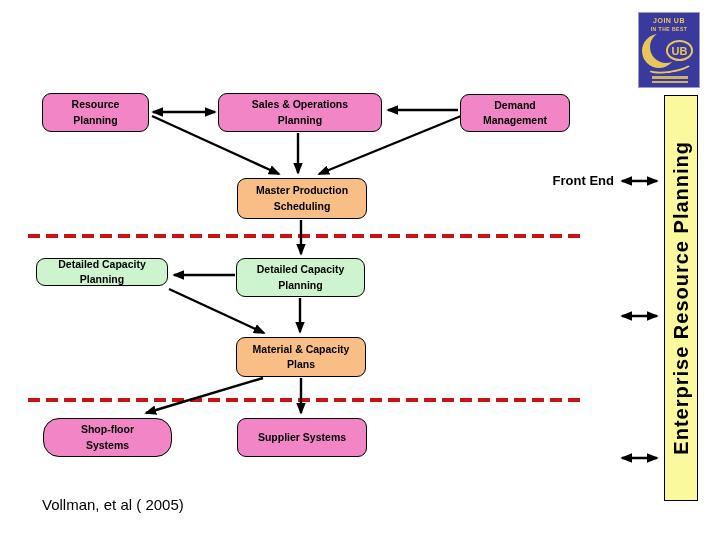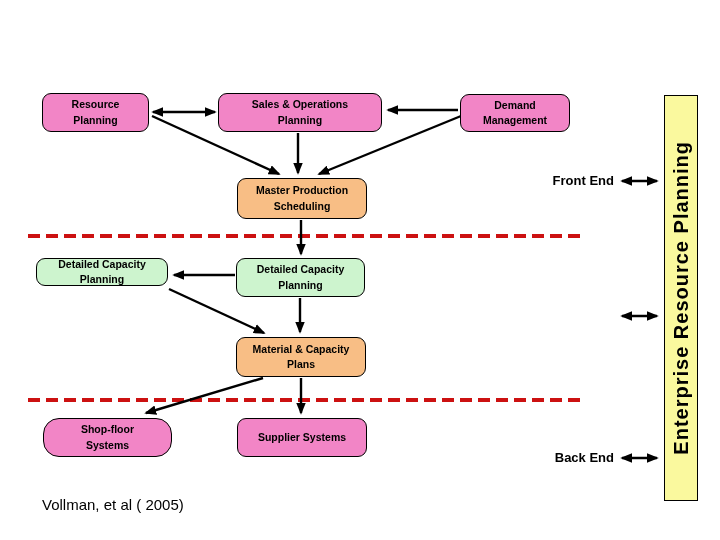--- a/index.html
+++ b/index.html
@@ -193,22 +193,33 @@
   <div class="box pink" style="left:43px;top:418px;width:129px;height:39px;border-radius:16px;">
     <span class="box-label">Shop-floor
 Systems</span>
   </div>
 
   <div class="box pink" style="left:237px;top:418px;width:130px;height:39px;">
     <span class="box-label">Supplier Systems</span>
   </div>
 
   <div class="side-label" style="top:173px;">Front End</div>
-  <div class="side-label" style="top:450px;">Back End</div>
 
   <div class="erp-bar">
     <span class="erp-bar-label">Enterprise Resource Planning</span>
   </div>
 
   <div class="citation">Vollman, et al ( 2005)</div>
 
+  <div class="logo">
+    <div class="logo-join">JOIN UB</div>
+    <div class="logo-tagline">IN THE BEST</div>
+    <div class="logo-crescent-outer"></div>
+    <div class="logo-crescent-inner"></div>
+    <div class="logo-arc"></div>
+    <div class="logo-ub-oval">UB</div>
+    <div class="logo-fineprint">
+      <div class="fp-bar"></div>
+      <div class="fp-bar"></div>
+    </div>
+  </div>
 
 </div>
 
 </body></html>

